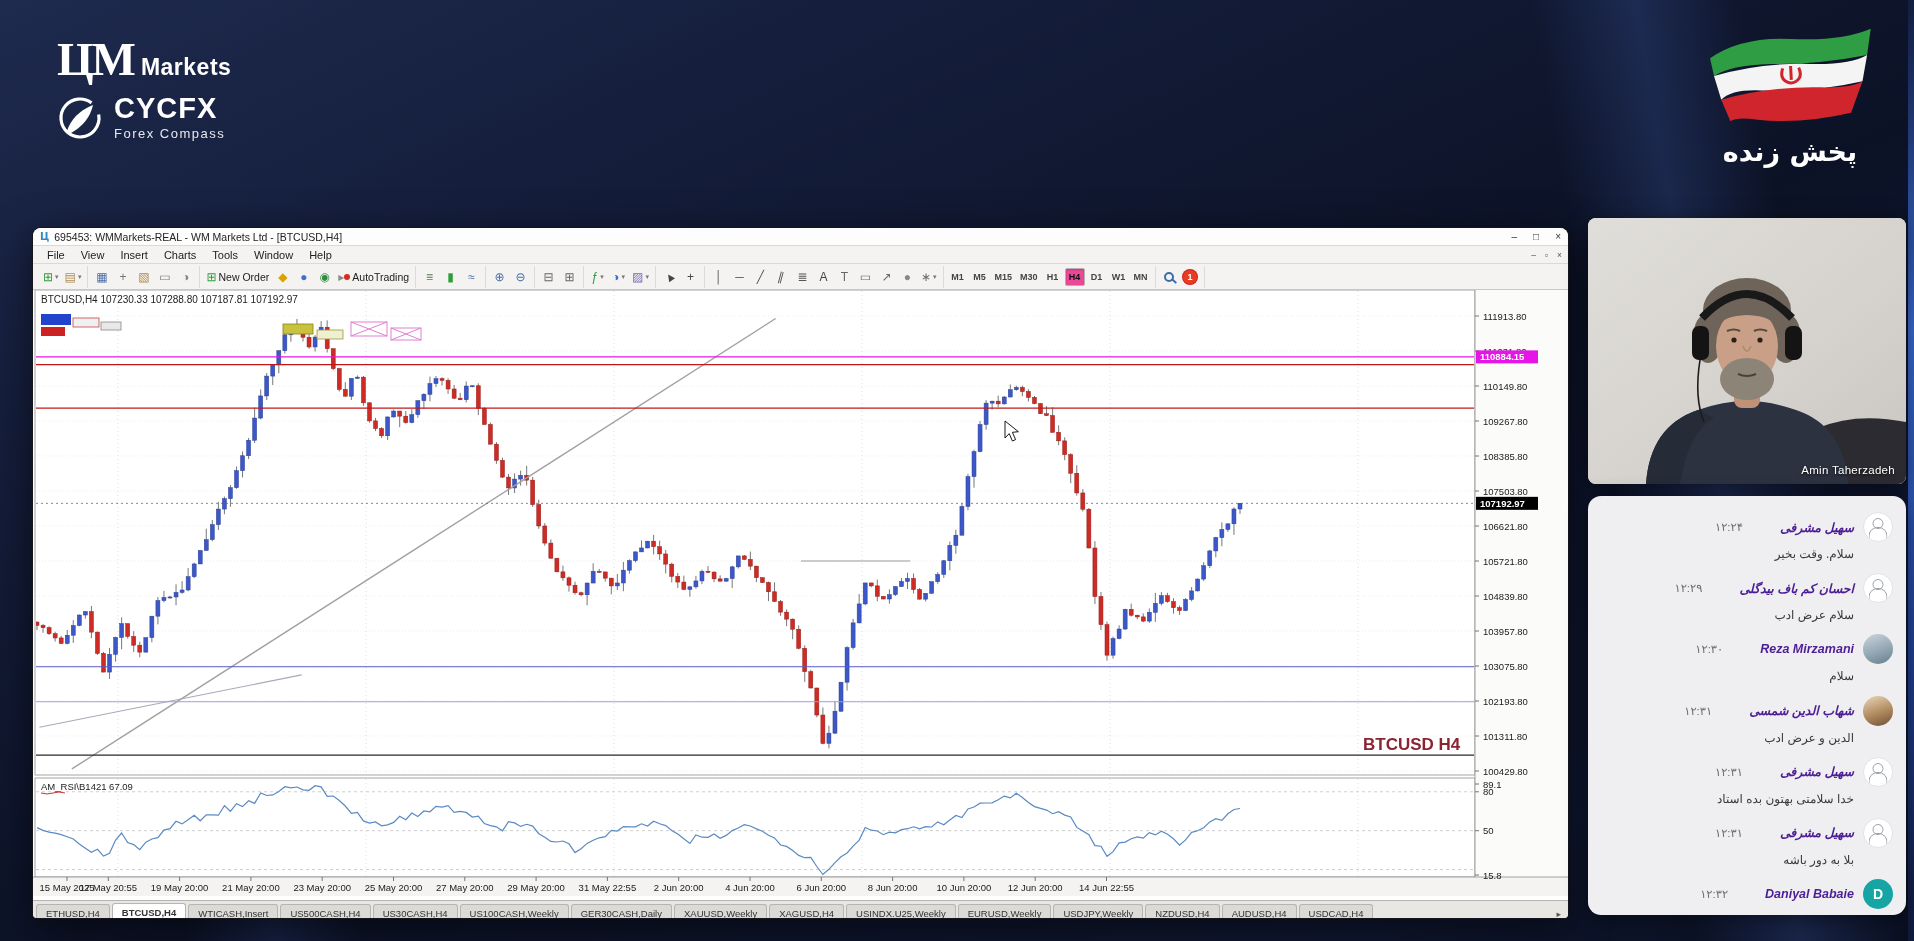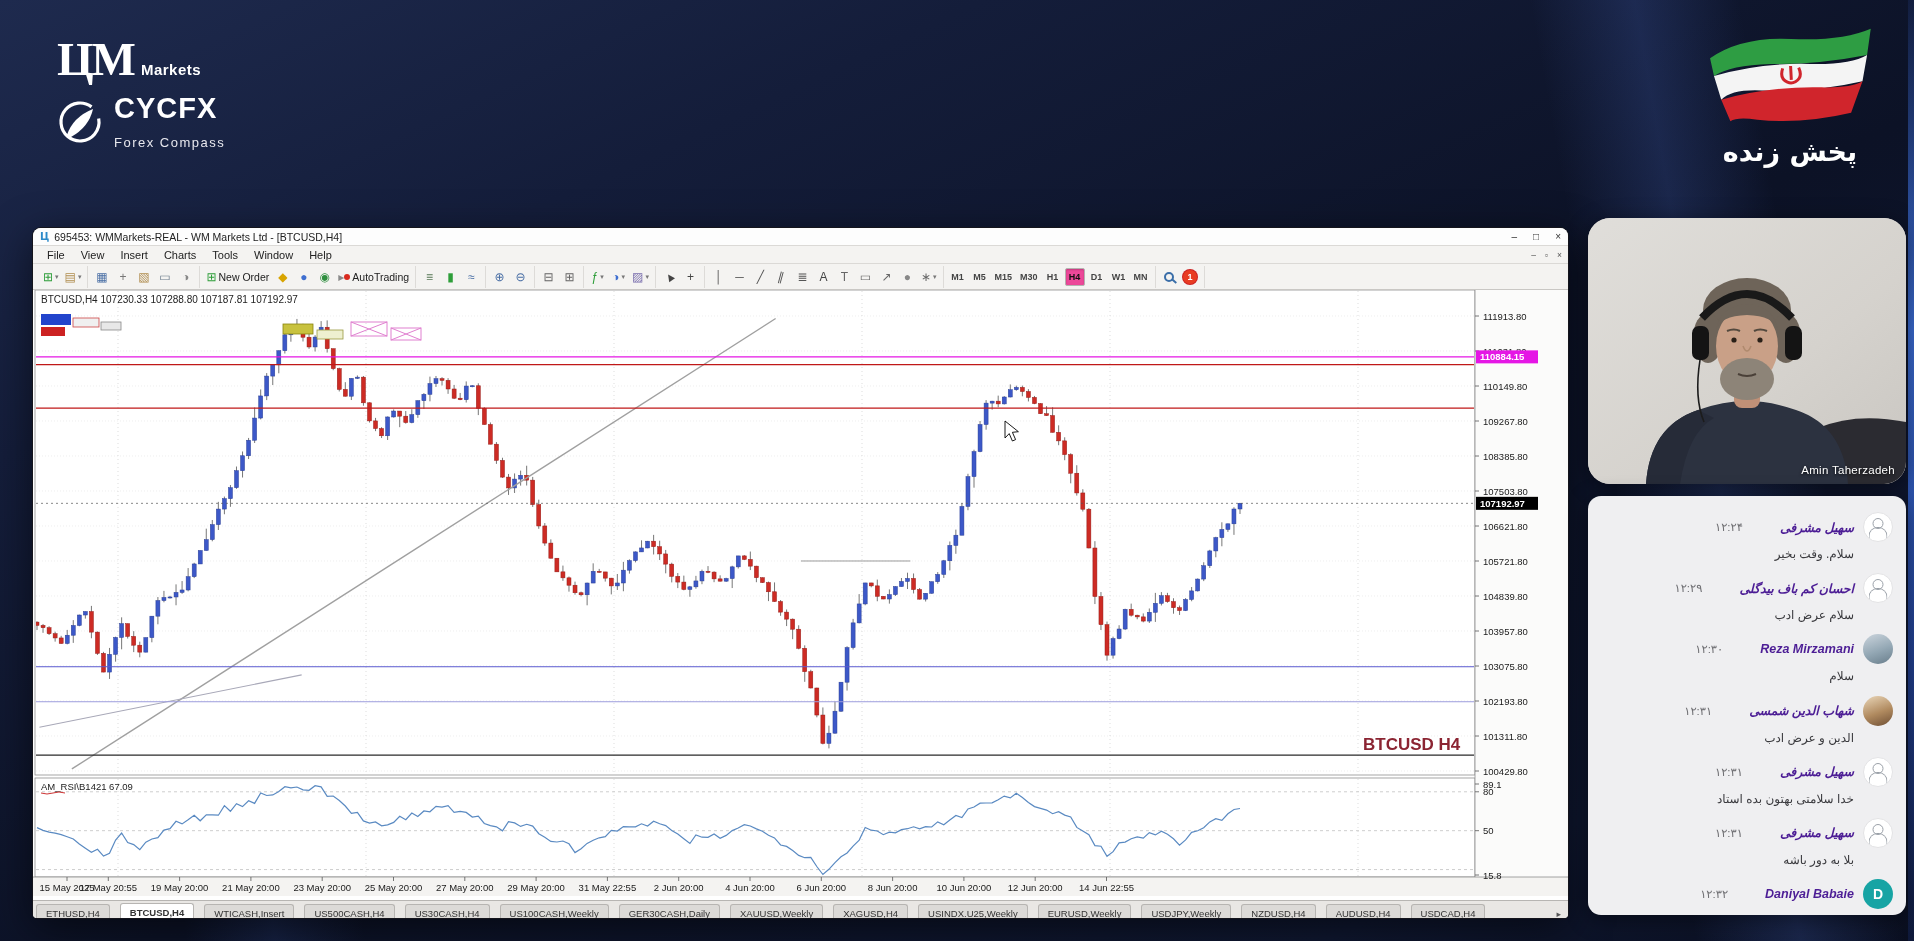--- a/index.html
+++ b/index.html
@@ -14,24 +14,24 @@
     background:linear-gradient(70deg,transparent 42%,rgba(80,120,230,.14) 50%,transparent 58%); transform:rotate(14deg); }
   .streak.s2 { right:-150px; top:-100px; width:700px; height:1100px;
     background:linear-gradient(70deg,transparent 40%,rgba(90,130,240,.18) 50%,transparent 60%); transform:rotate(10deg); }
   .edge-glow { position:absolute; right:0; top:0; width:6px; height:100%;
     background:linear-gradient(180deg,rgba(60,110,240,.1),rgba(70,130,255,.75) 35%,rgba(50,100,230,.5) 70%,rgba(40,80,200,.15)); }
 
   
   .brand { position:absolute; left:57px; top:36px; }
   .wm-row { display:flex; align-items:baseline; }
   .wm-logo { font-family:Liberation Serif, serif; font-weight:800; font-size:47px; letter-spacing:-2px; line-height:1; }
-  .wm-markets { font-weight:600; font-size:15px; margin-left:7px; letter-spacing:.5px; }
+  .wm-markets { font-weight:600; font-size:23px; margin-left:7px; letter-spacing:.5px; }
   .cycfx-row { display:flex; align-items:center; gap:11px; margin-top:11px; }
   .cycfx-text .cycfx-name { font-weight:800; font-size:29px; letter-spacing:1px; line-height:1; }
-  .cycfx-text .cycfx-sub { font-size:13px; letter-spacing:1.5px; margin-top:12px; color:#e8e8ee; }
+  .cycfx-text .cycfx-sub { font-size:13px; letter-spacing:1.5px; margin-top:3px; color:#e8e8ee; }
 
   
   .live-block { position:absolute; left:1692px; top:22px; width:196px; text-align:center; }
   .live-label { font-weight:bold; font-size:27px; margin-top:6px; font-family:"DejaVu Sans",sans-serif; }
 
   
   .mt4 { position:absolute; left:33px; top:228px; width:1535px; height:690px;
     background:#f1f0ee; border-radius:8px 8px 4px 4px; overflow:hidden;
     box-shadow:0 0 0 1px #15151c, 0 10px 40px rgba(0,0,0,.55);
     display:flex; flex-direction:column; color:#222; }
@@ -48,26 +48,26 @@
   .tbtn .btn-label { font-size:10.5px; color:#222; }
   .tbtn .dd { font-size:7px; color:#777; }
   .tbtn .red-dot { width:6px; height:6px; background:#d92b1f; border-radius:50%; margin-left:-2px; }
   .tf-btn { font-size:9px; font-weight:bold; color:#444; height:18px; min-width:20px; display:flex; align-items:center; justify-content:center; padding:0 3px; border-radius:2px; }
   .tf-btn.active { background:#ec4899; border:1px solid #b5b3b0; box-shadow:inset 0 1px 2px rgba(0,0,0,.18); color:#111; }
   .mag { width:10px; height:10px; border:2px solid #3a6ea8; border-radius:50%; position:relative; }
   .mag::after { content:''; position:absolute; width:6px; height:2px; background:#3a6ea8; transform:rotate(40deg); right:-5px; bottom:-2px; }
   .notif { width:14px; height:14px; background:#e83c22; border-radius:50%; color:#fff; font-size:9px; font-weight:bold; display:flex; align-items:center; justify-content:center; box-shadow:0 0 0 1px #c22; }
   .chart-zone { flex:1; background:#fff; position:relative; }
   .tabsbar { height:22px; background:#e9e7e4; border-top:1px solid #b7b5b2; display:flex; align-items:flex-end; padding:0 3px; overflow:hidden; flex:none; }
-  .tab { font-size:9.5px; color:#333; padding:3px 9px 2px; background:#dcdad7; border:1px solid #b7b5b2; border-bottom:none; border-radius:3px 3px 0 0; margin-right:10px; height:18px; white-space:nowrap; }
+  .tab { font-size:9.5px; color:#333; padding:3px 9px 2px; background:#dcdad7; border:1px solid #b7b5b2; border-bottom:none; border-radius:3px 3px 0 0; margin-right:2px; height:18px; white-space:nowrap; }
   .tab.active { background:#fff; font-weight:bold; height:19px; }
   .tab-scroll { margin-left:auto; font-size:9px; color:#555; padding:0 4px 3px; }
 
   
-  .webcam { position:absolute; left:1588px; top:218px; width:318px; height:266px; border-radius:22px; overflow:hidden; background:#d8d6d2; box-shadow:0 4px 22px rgba(0,0,0,.45); }
+  .webcam { position:absolute; left:1588px; top:218px; width:318px; height:266px; border-radius:8px; overflow:hidden; background:#d8d6d2; box-shadow:0 4px 22px rgba(0,0,0,.45); }
   .cam-name { position:absolute; right:11px; bottom:8px; color:#fff; font-size:11.5px; text-shadow:0 1px 3px rgba(0,0,0,.85); letter-spacing:.3px; }
 
   
   .chat { position:absolute; left:1588px; top:496px; width:318px; height:419px; border-radius:13px; background:#efeff1; direction:rtl; padding:16px 13px; overflow:hidden; box-shadow:0 4px 22px rgba(0,0,0,.45); color:#222; }
   .msg { margin-bottom:11px; }
   .msg-head { display:flex; align-items:center; gap:9px; }
   .avatar { width:30px; height:30px; border-radius:50%; flex:none; background:#fff; border:1px solid #e3e3e5; position:relative; overflow:hidden; }
   .avatar.person::before { content:''; position:absolute; width:9px; height:9px; border:1.6px solid #9aa0a8; border-radius:50%; left:50%; top:5px; transform:translateX(-50%); }
   .avatar.person::after { content:''; position:absolute; width:17px; height:10px; border:1.6px solid #9aa0a8; border-bottom:none; border-radius:9px 9px 0 0; left:50%; bottom:3px; transform:translateX(-50%); }
   .avatar.photo-blue { background:linear-gradient(160deg,#c2cdd6 10%,#93a7b4 55%,#687d8b); border:none; }

